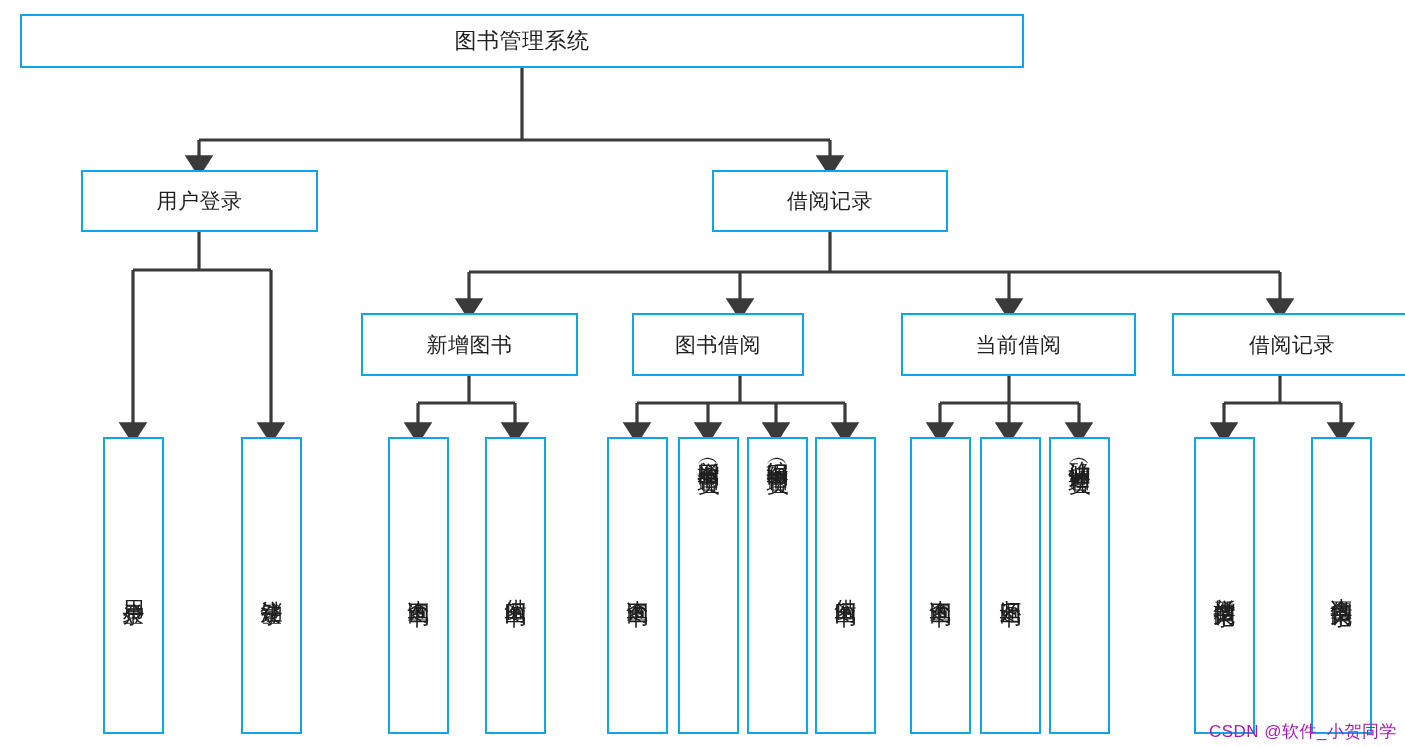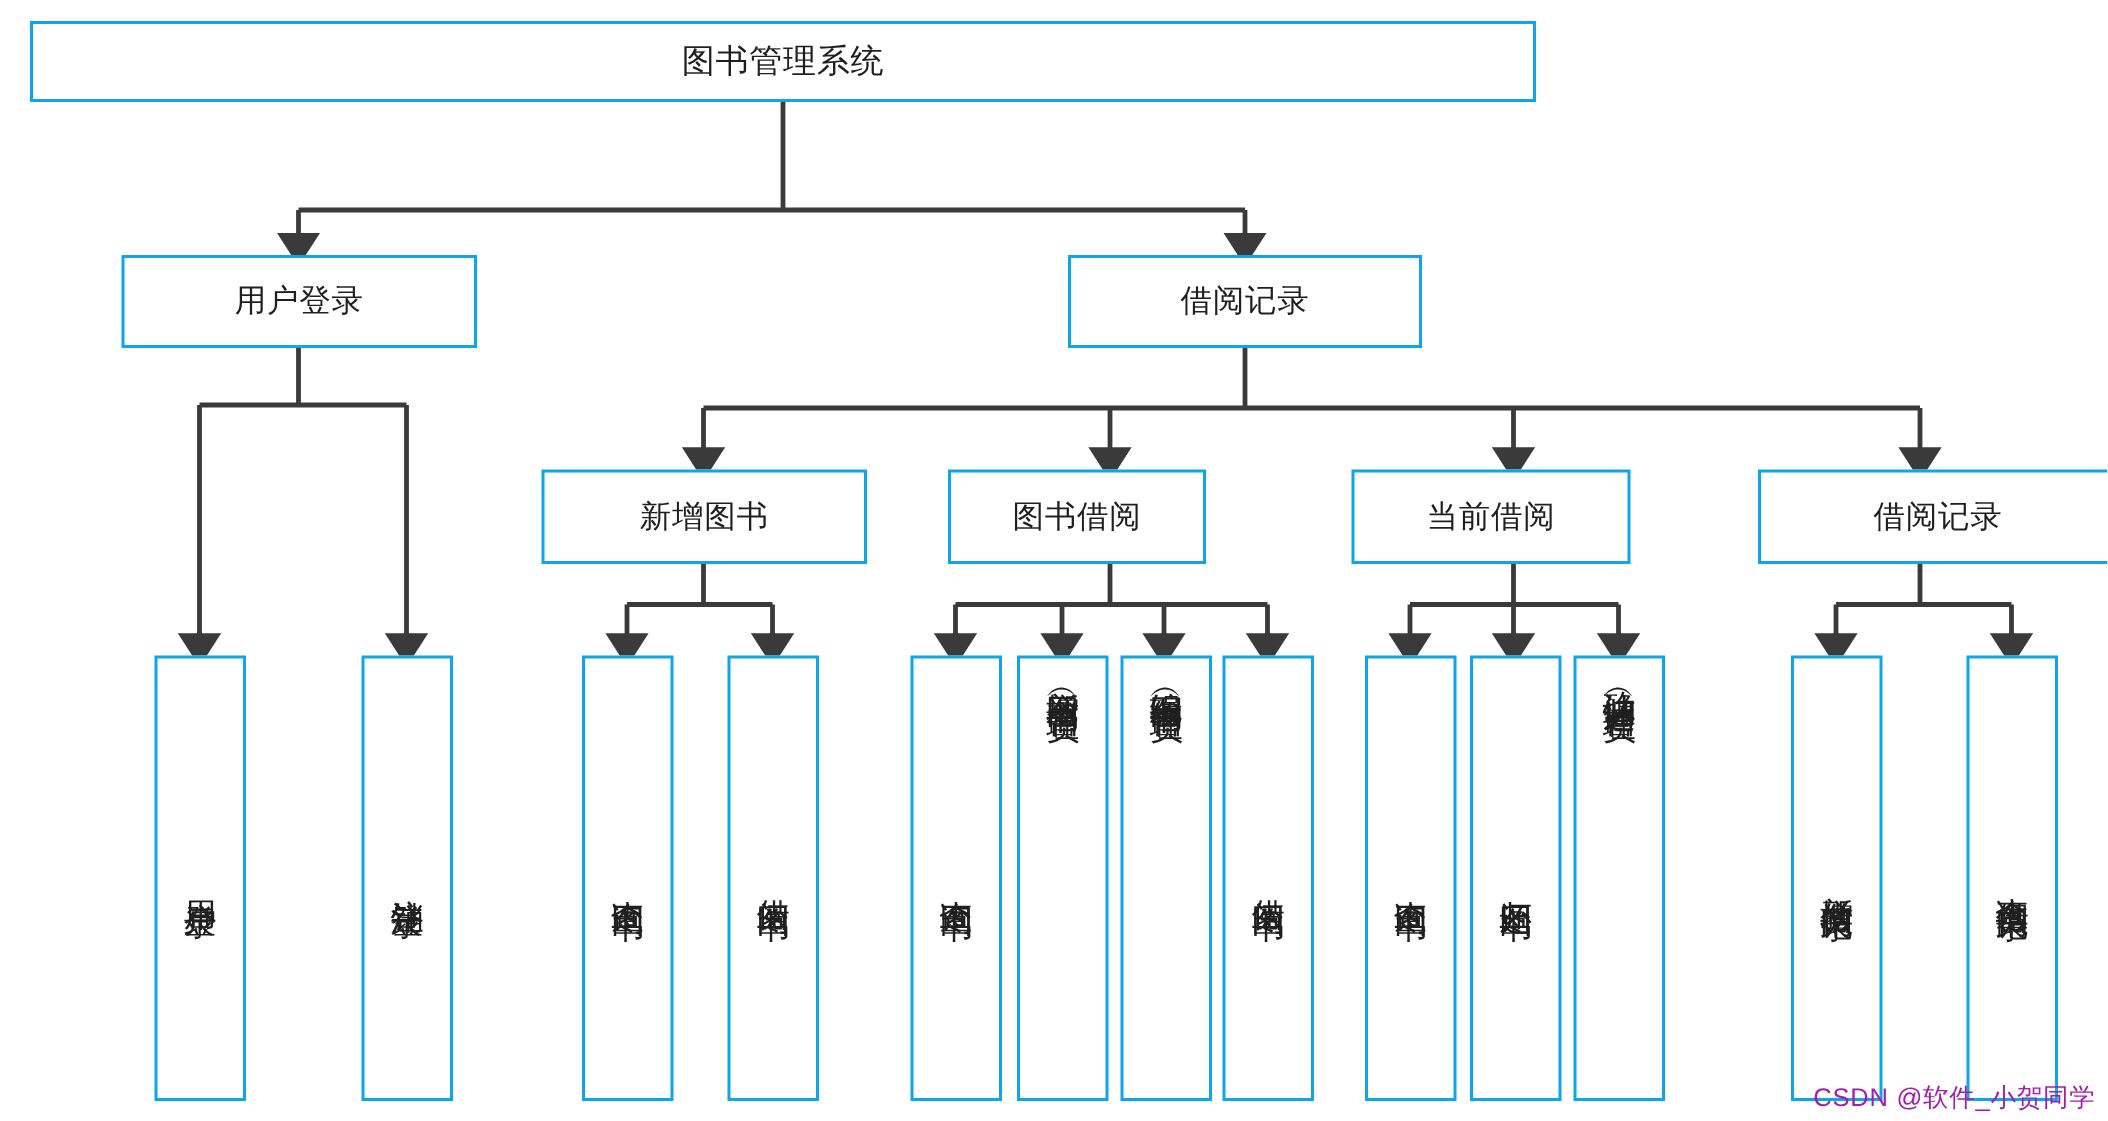--- a/index.html
+++ b/index.html
@@ -146,21 +146,21 @@
   <div class="node horiz" style="left:712px; top:170px; width:236px; height:62px;">
     <span class="node-label">借阅记录</span>
   </div>
 
   <div class="node horiz" style="left:361px; top:313px; width:217px; height:63px;">
     <span class="node-label">新增图书</span>
   </div>
   <div class="node horiz" style="left:632px; top:313px; width:172px; height:63px;">
     <span class="node-label">图书借阅</span>
   </div>
-  <div class="node horiz" style="left:901px; top:313px; width:186px; height:63px;">
+  <div class="node horiz" style="left:901px; top:313px; width:235px; height:63px;">
     <span class="node-label">当前借阅</span>
   </div>
   <div class="node horiz" style="left:1172px; top:313px; width:240px; height:63px;">
     <span class="node-label">借阅记录</span>
   </div>
 
   <div class="node vert pad-center" style="left:103px; top:437px; width:61px; height:297px;">
     <span class="node-label">用户登录</span>
   </div>
   <div class="node vert pad-center" style="left:241px; top:437px; width:61px; height:297px;">

